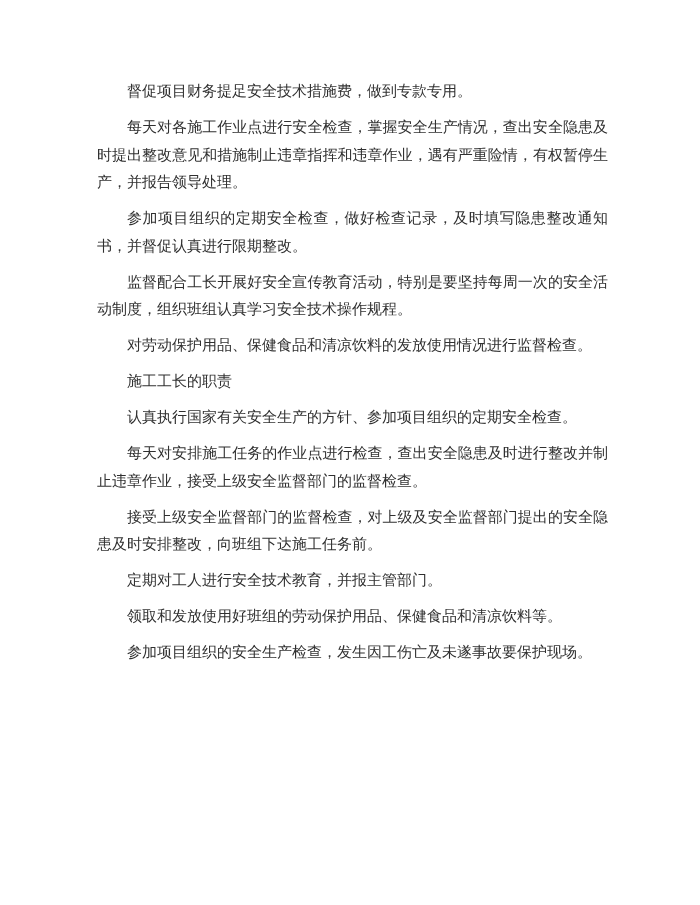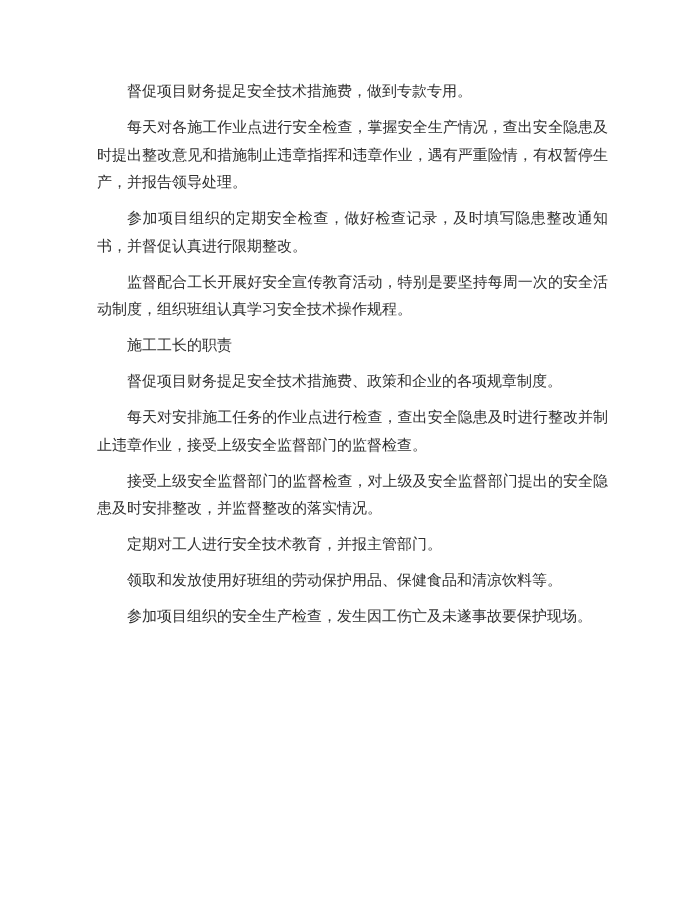--- a/index.html
+++ b/index.html
@@ -40,21 +40,22 @@
 </style>
 </head>
 <body>
 
 <div class="page">
   <div class="content" id="document-content">
       <p class="para">督促项目财务提足安全技术措施费，做到专款专用。</p>
       <p class="para">每天对各施工作业点进行安全检查，掌握安全生产情况，查出安全隐患及时提出整改意见和措施制止违章指挥和违章作业，遇有严重险情，有权暂停生产，并报告领导处理。</p>
       <p class="para">参加项目组织的定期安全检查，做好检查记录，及时填写隐患整改通知书，并督促认真进行限期整改。</p>
       <p class="para">监督配合工长开展好安全宣传教育活动，特别是要坚持每周一次的安全活动制度，组织班组认真学习安全技术操作规程。</p>
+      <p class="para">对劳动保护用品、保健食品和清凉饮料的发放使用情况进行监督检查。</p>
       <p class="para heading">施工工长的职责</p>
-      <p class="para">督促项目财务提足安全技术措施费、政策和企业的各项规章制度。</p>
+      <p class="para">认真执行国家有关安全生产的方针、参加项目组织的定期安全检查。</p>
       <p class="para">每天对安排施工任务的作业点进行检查，查出安全隐患及时进行整改并制止违章作业，接受上级安全监督部门的监督检查。</p>
-      <p class="para">接受上级安全监督部门的监督检查，对上级及安全监督部门提出的安全隐患及时安排整改，并监督整改的落实情况。</p>
+      <p class="para">接受上级安全监督部门的监督检查，对上级及安全监督部门提出的安全隐患及时安排整改，向班组下达施工任务前。</p>
       <p class="para">定期对工人进行安全技术教育，并报主管部门。</p>
       <p class="para">领取和发放使用好班组的劳动保护用品、保健食品和清凉饮料等。</p>
       <p class="para">参加项目组织的安全生产检查，发生因工伤亡及未遂事故要保护现场。</p>
     </div>
 </div>
 
 </body></html>

